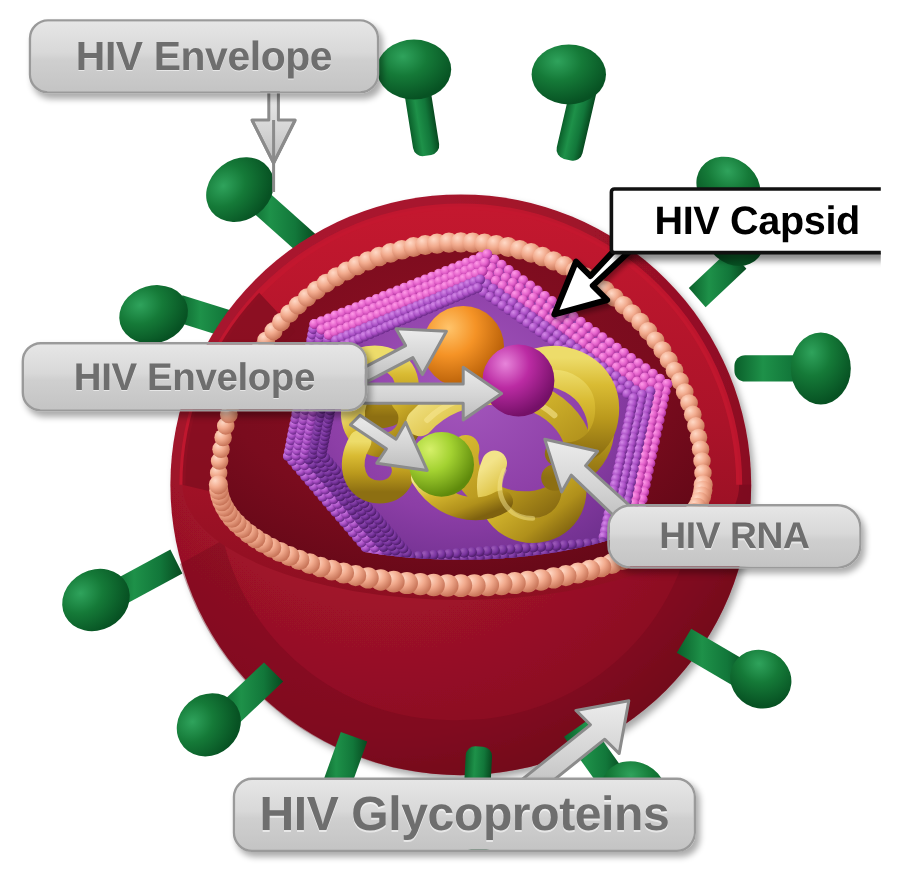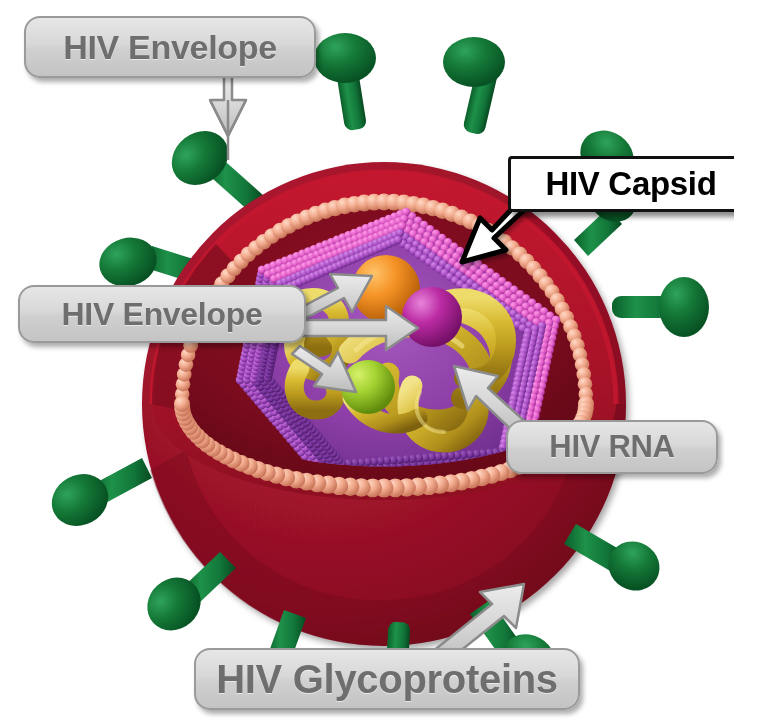--- a/index.html
+++ b/index.html
@@ -45,21 +45,21 @@
     border: 3px solid #111111;
     color: #000000;
     font-weight: bold;
     box-shadow: 4px 5px 5px rgba(0,0,0,0.45);
     border-radius: 4px;
   }
   #lbl-envelope      { left: 24px;  top: 16px;  width: 292px; height: 62px;  font-size: 34px; }
   #lbl-hiv           { left: 334px; top: 124px; width: 104px; height: 52px;  font-size: 30px; }
   #lbl-capsid        { left: 508px; top: 156px; width: 246px; height: 56px;  font-size: 33px; }
   #lbl-enzymes       { left: 18px;  top: 285px; width: 288px; height: 58px;  font-size: 32px; }
-  #lbl-rna           { left: 506px; top: 420px; width: 212px; height: 54px;  font-size: 31px; }
+  #lbl-rna           { left: 506px; top: 420px; width: 212px; height: 54px;  font-size: 31px; border-radius: 20px; }
   #lbl-glyco         { left: 194px; top: 648px; width: 386px; height: 62px;  font-size: 40px; }
 </style>
 </head>
 <body>
 
 <div id="stage">
 
   <svg id="diagram-svg" viewBox="0 0 762 728">
     <defs>
 

